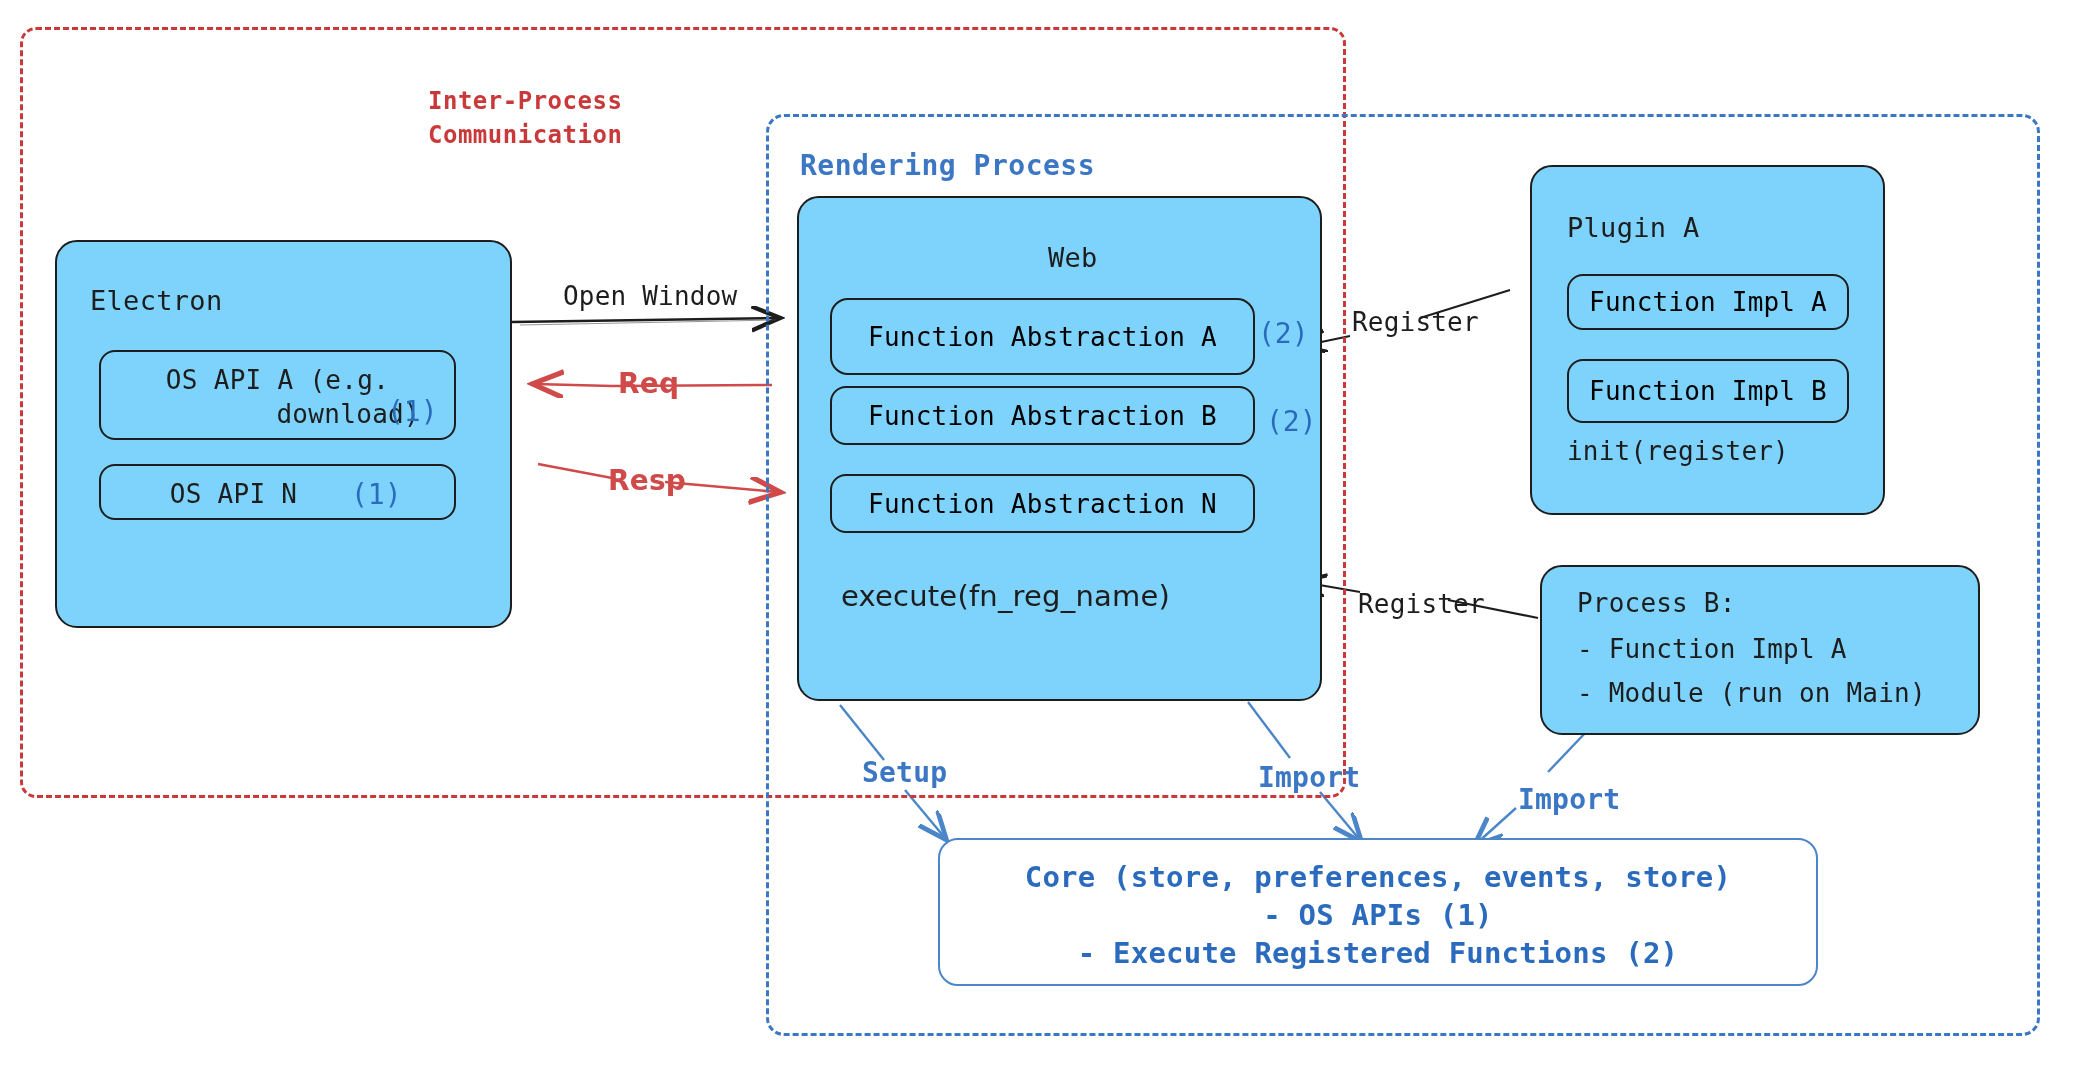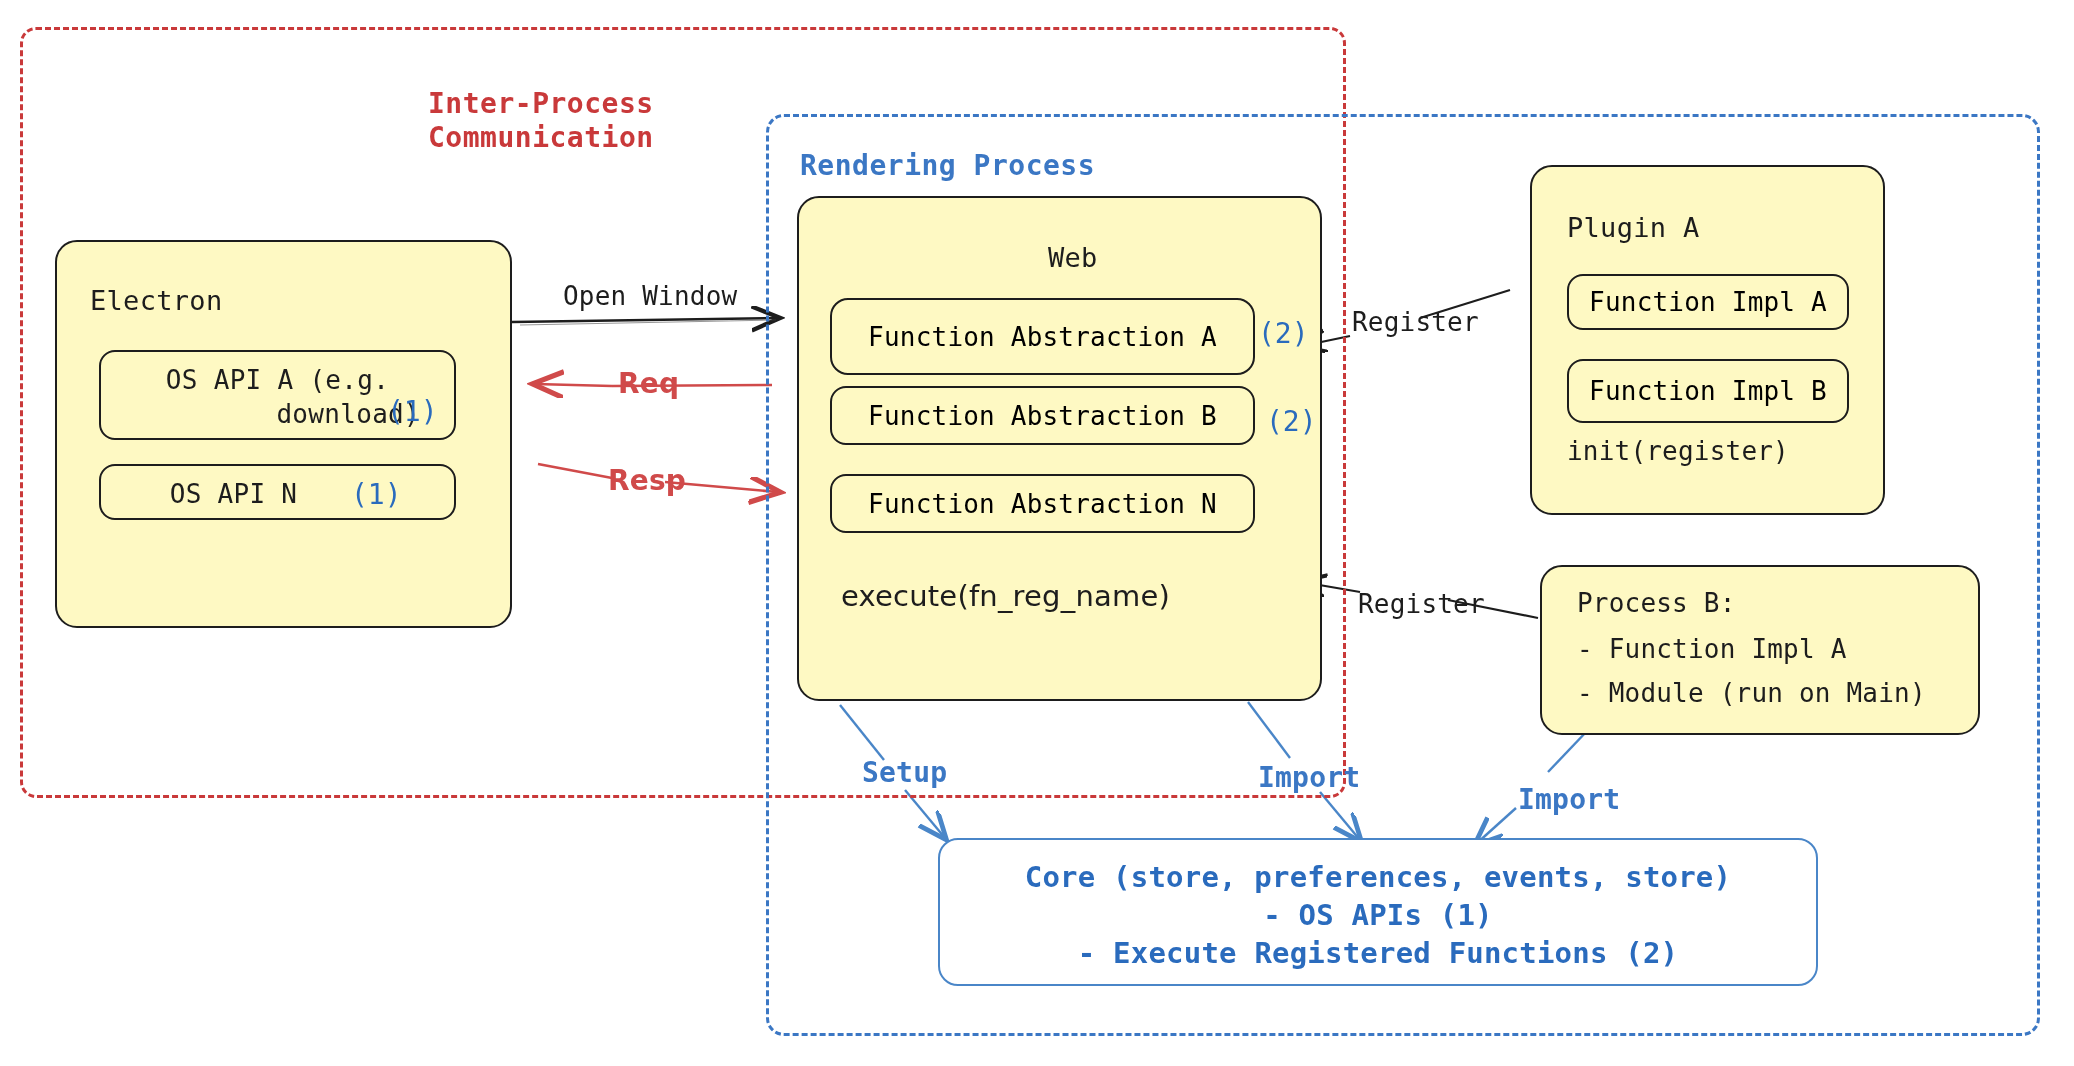--- a/index.html
+++ b/index.html
@@ -32,21 +32,21 @@
   .dashed-blue{
     border:3px dashed #3b77c4;
     border-radius:18px;
     background:transparent;
   }
 
   
   .box{
     border:2.4px solid #1d1d1d;
     border-radius:22px;
-    background:#fef9c3;
+    background:#7dd3fc;
     box-sizing:border-box;
   }
   .box.inner{
     border-width:2px;
     border-radius:16px;
   }
   .box.core{
     border:2.6px solid #4a86c8;
     border-radius:20px;
     background:#ffffff;
@@ -59,21 +59,21 @@
     line-height:1.28;
     color:#1d1d1d;
   }
   .mono{font-family:"DejaVu Sans Mono","Liberation Mono",monospace;}
   .sans{font-family:"DejaVu Sans","Liberation Sans",sans-serif;}
 
   .label-red{color:#c9393a;}
   .label-blue{color:#3b77c4;}
 
   .title-ipc{
-    font-size:28px;
+    font-size:24px;
     font-weight:700;
     letter-spacing:0.5px;
   }
   .title-rp{
     font-size:28px;
     font-weight:700;
     letter-spacing:0.5px;
   }
   .box-title{
     font-size:27px;

